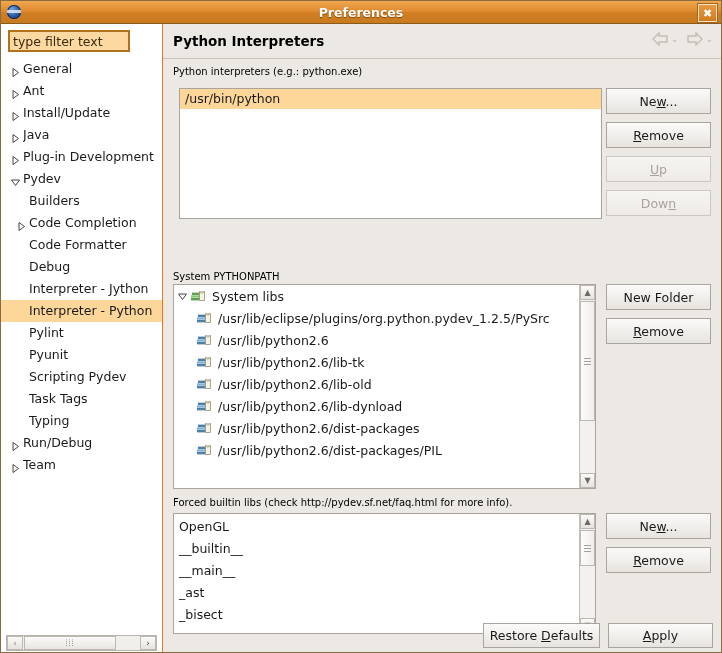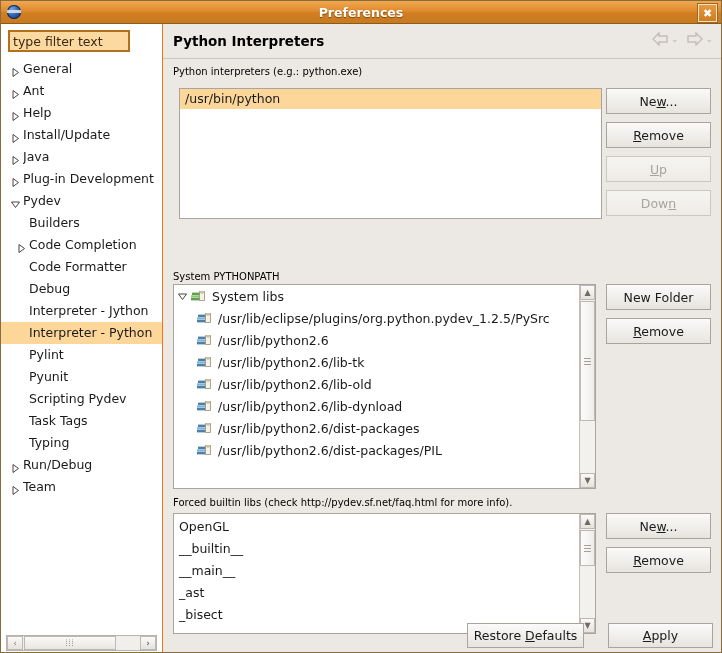--- a/index.html
+++ b/index.html
@@ -240,21 +240,21 @@
     border: 1px solid #bdb8b1;
     box-sizing: border-box;
     display: flex; align-items: center; justify-content: center;
     cursor: pointer;
   }
   .grip { width: 7px; }
   .grip i { display: block; height: 1px; background: #a6a09a; margin: 2px 0; }
 
   .foot {
     position: absolute; right: 8px; bottom: 6px;
-    display: flex; gap: 24px;
+    display: flex; gap: 8px;
   }
 </style>
 </head>
 <body>
 
 <div class="window">
 
   <div class="titlebar">
     <div class="title-icon">
       <div class="sphere"></div>
@@ -286,28 +286,20 @@
               </svg>
             </span>
             <span class="tlabel">Ant</span>
           </div>
           <div class="tnode lvl0">
             <span class="arrow">
               <svg width="9" height="9" viewBox="0 0 9 9">
                 <path d="M2 0.5 L2 8.5 L7.5 4.5 Z" fill="none" stroke="#4a4540" stroke-width="1"></path>
               </svg>
             </span>
-            <span class="tlabel">Help</span>
-          </div>
-          <div class="tnode lvl0">
-            <span class="arrow">
-              <svg width="9" height="9" viewBox="0 0 9 9">
-                <path d="M2 0.5 L2 8.5 L7.5 4.5 Z" fill="none" stroke="#4a4540" stroke-width="1"></path>
-              </svg>
-            </span>
             <span class="tlabel">Install/Update</span>
           </div>
           <div class="tnode lvl0">
             <span class="arrow">
               <svg width="9" height="9" viewBox="0 0 9 9">
                 <path d="M2 0.5 L2 8.5 L7.5 4.5 Z" fill="none" stroke="#4a4540" stroke-width="1"></path>
               </svg>
             </span>
             <span class="tlabel">Java</span>
           </div>

